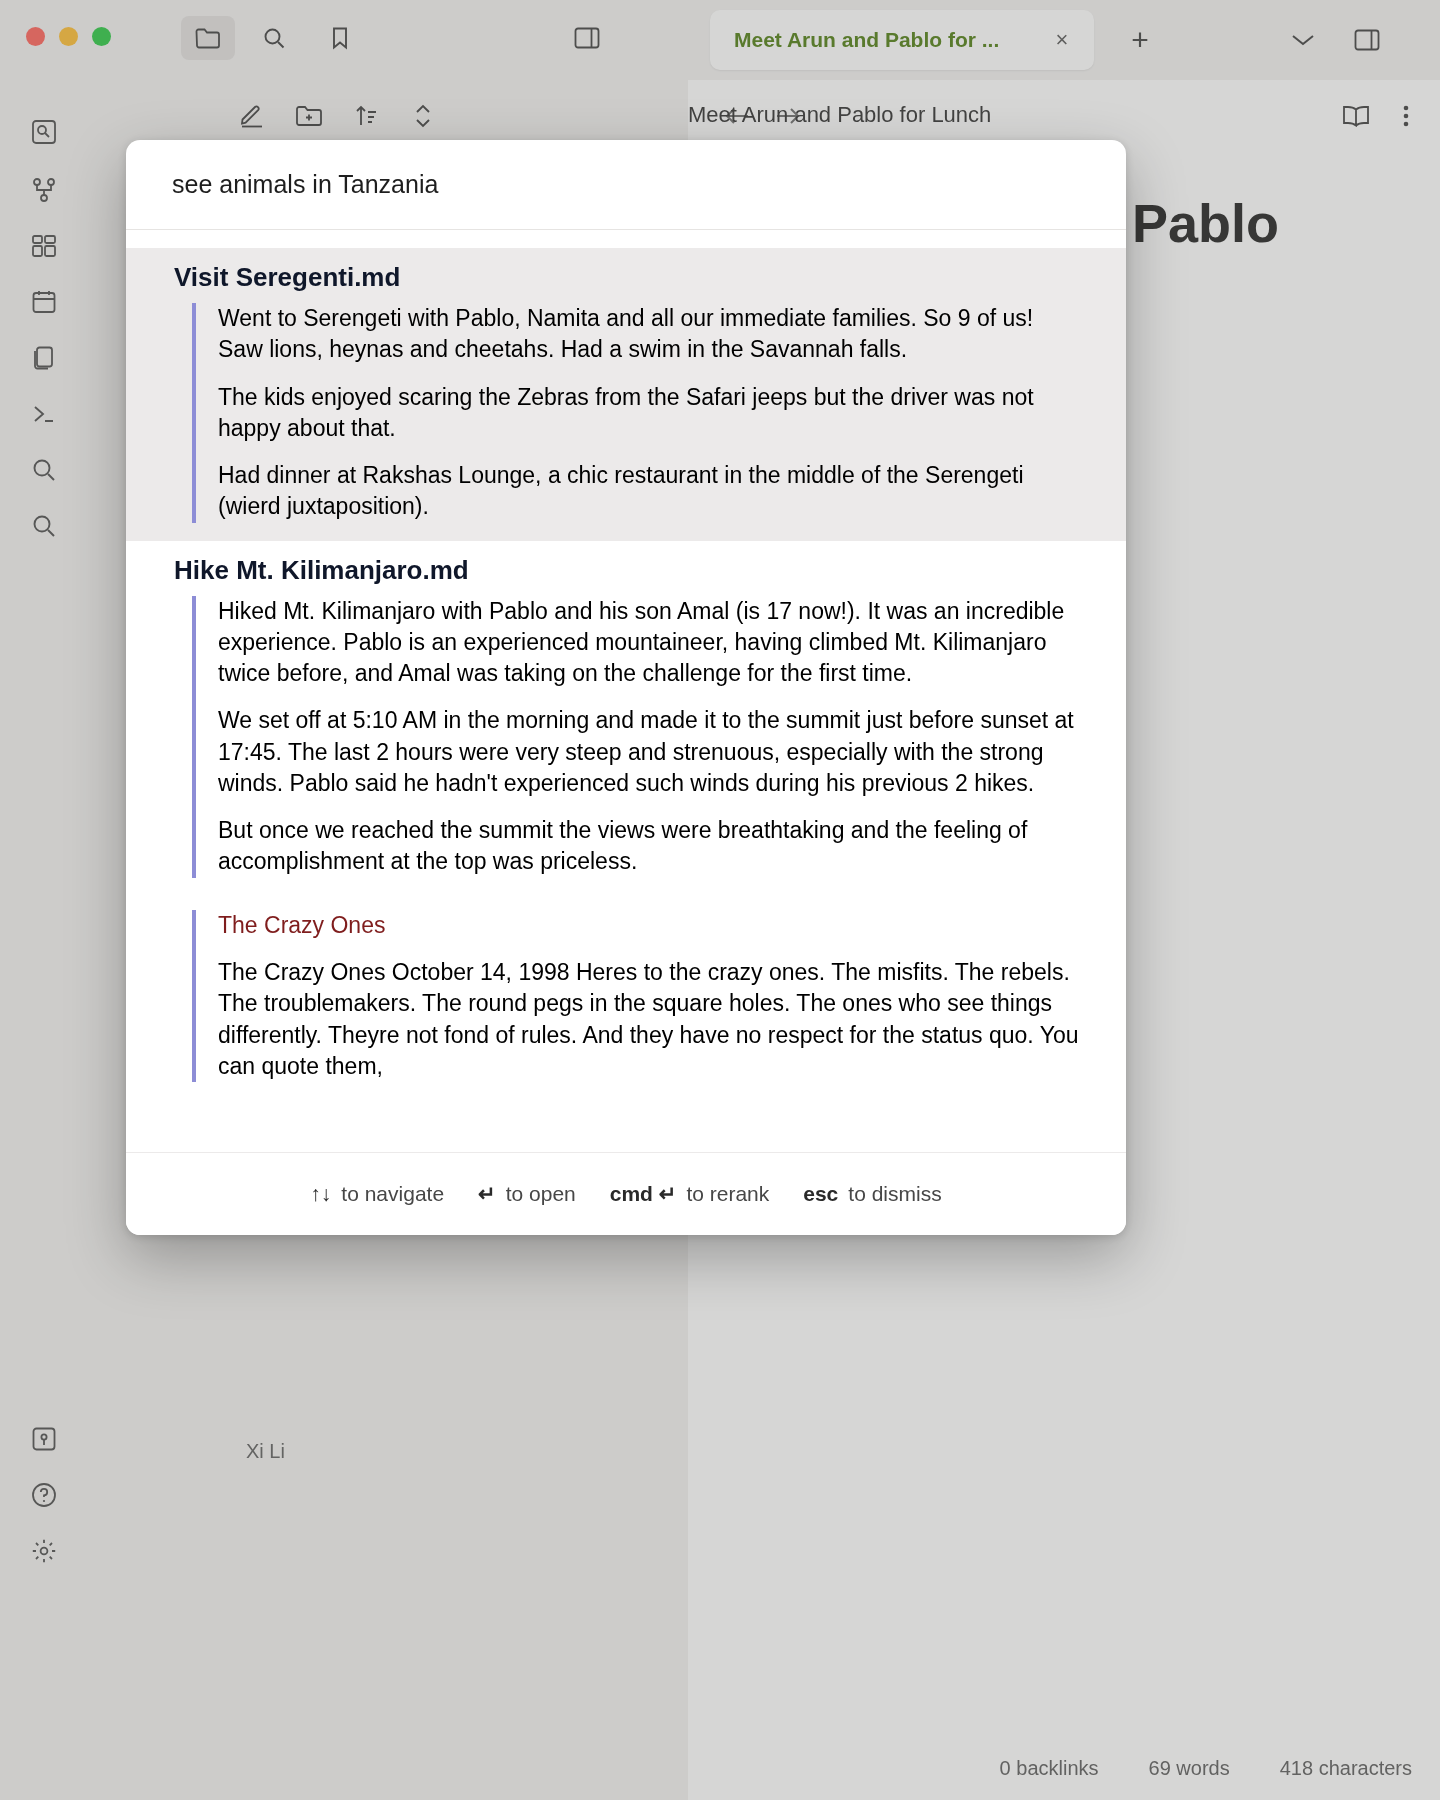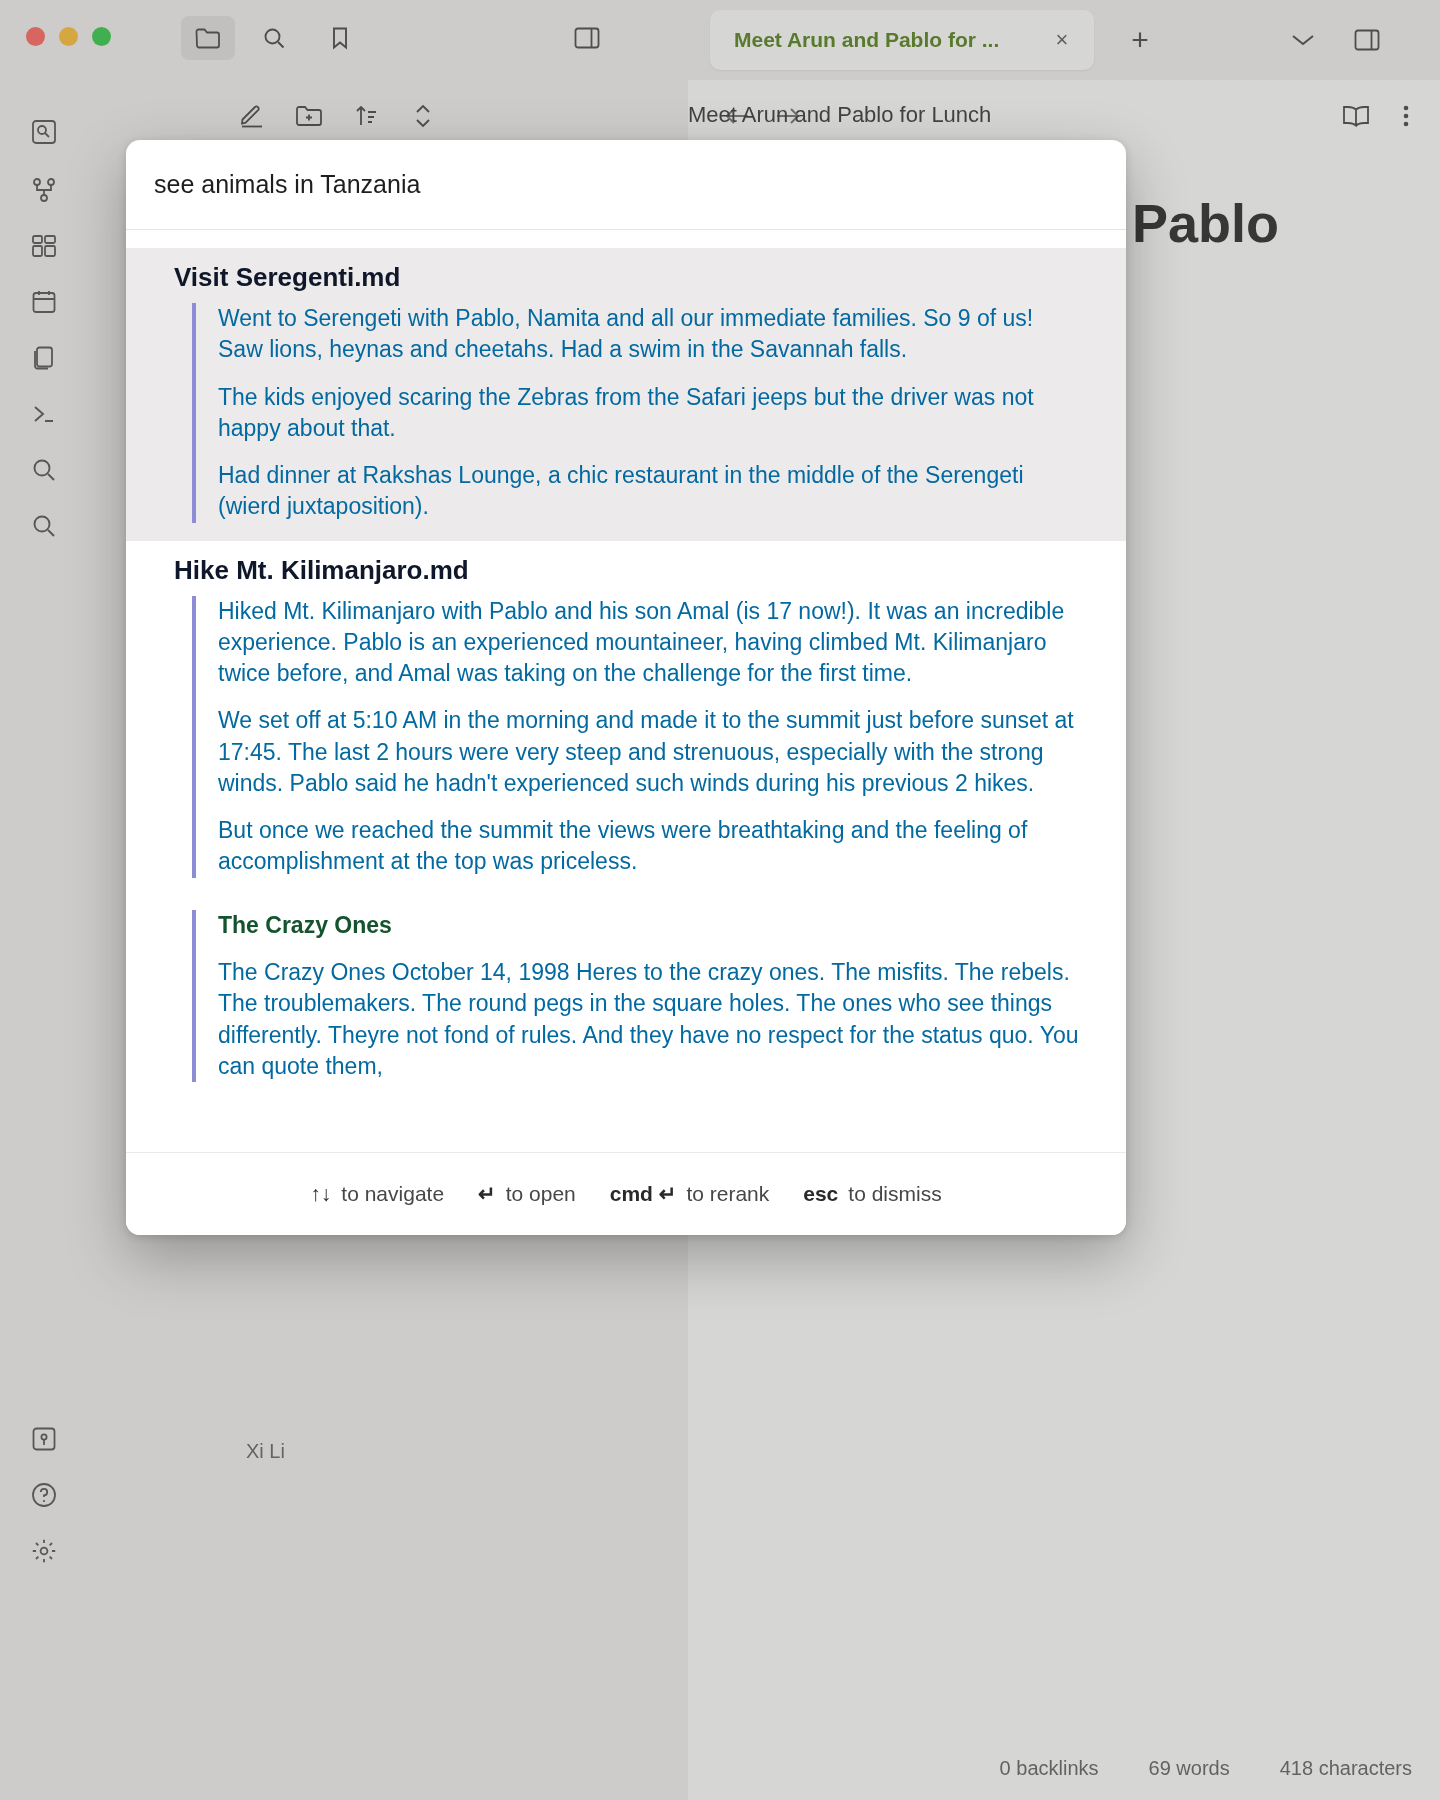--- a/index.html
+++ b/index.html
@@ -224,21 +224,21 @@
     background: #ffffff;
     border-radius: 14px;
     box-shadow: 0 22px 60px rgba(0,0,0,.28), 0 2px 8px rgba(0,0,0,.14);
     overflow: hidden;
   }
   .pal-query {
     position: absolute;
     left: 0; right: 0; top: 0; height: 90px;
     border-bottom: 1px solid #e6e4e2;
     display: flex; align-items: center;
-    padding: 0 28px;
+    padding: 0 46px;
     box-sizing: border-box;
   }
   .pal-query-text {
     font-size: 25px;
     color: #1e1e1e;
   }
   .pal-results {
     position: absolute;
     left: 0; right: 0; top: 90px; bottom: 82px;
     overflow: hidden;
@@ -258,25 +258,25 @@
     margin-left: 6px;
   }
   .snippet-group {
     border-left: 4px solid #8d8dd6;
     padding-left: 22px;
     margin-left: 24px;
   }
   .snippet {
     font-size: 23px;
     line-height: 1.36;
-    color: #0369a1;
+    color: #000000;
     margin: 0 0 16px 0;
   }
   .snippet:last-child { margin-bottom: 0; }
-  .snippet.bold { font-weight: 700; color: #14532d; }
+  .snippet.bold { font-weight: 400; color: #7f1d1d; }
   .pal-footer {
     position: absolute;
     left: 0; right: 0; bottom: 0; height: 82px;
     border-top: 1px solid #eceaea;
     display: flex; align-items: center; justify-content: center;
     gap: 34px;
     background: #ffffff;
   }
   .hint {
     display: flex; align-items: center; gap: 10px;

